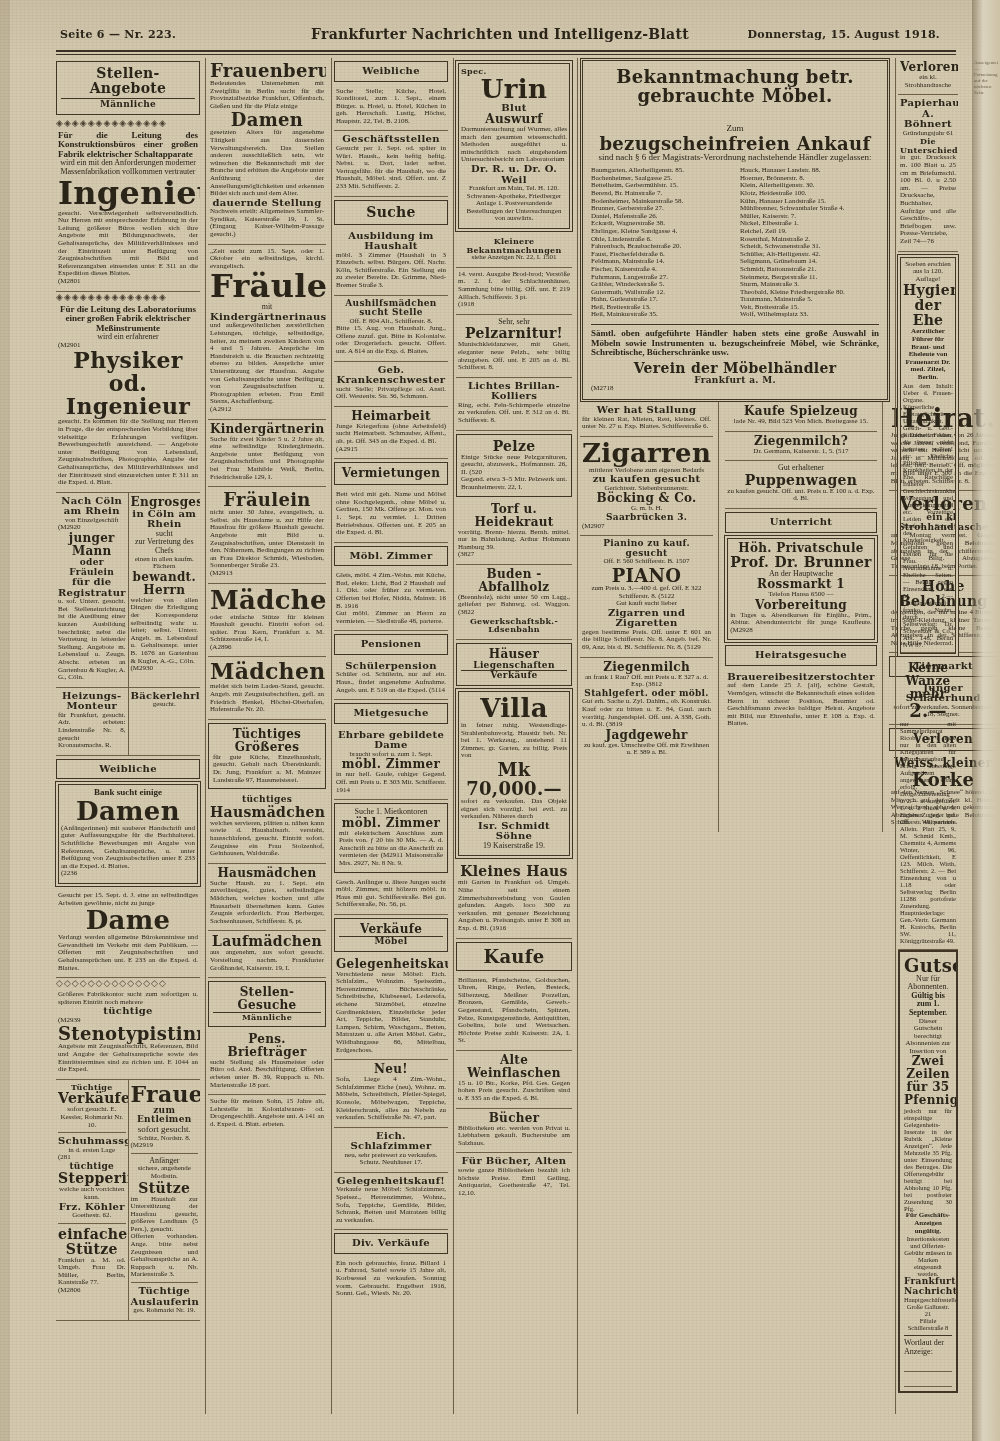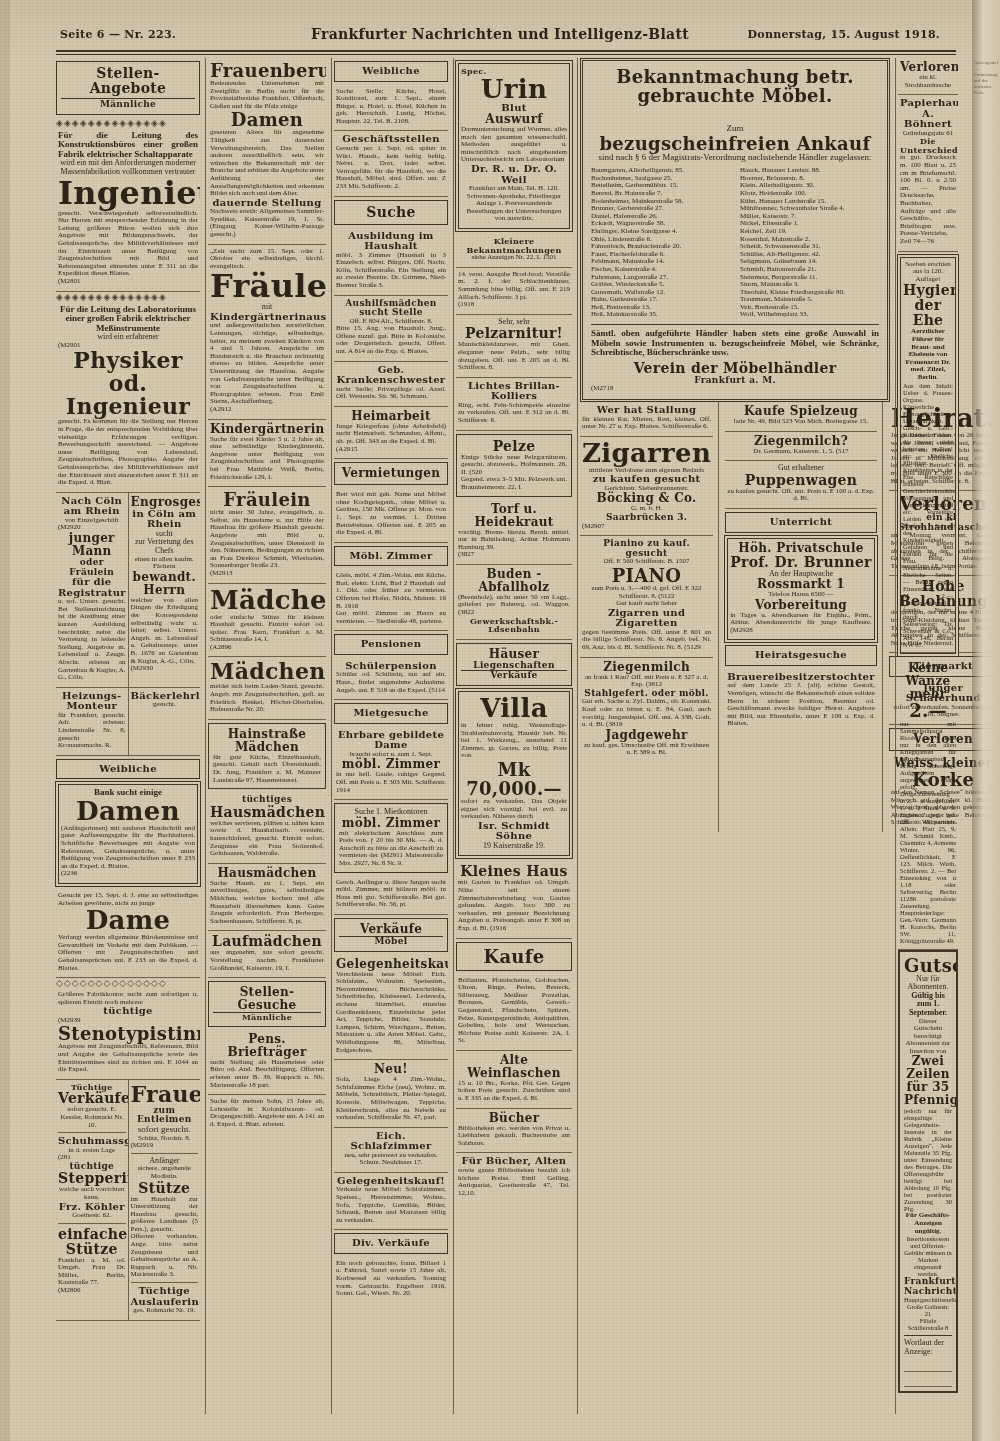--- a/index.html
+++ b/index.html
@@ -253,21 +253,21 @@
         <div class="t7 just">oder einfache Stütze für kleinen Haushalt gesucht. Eintritt sofort od. später. Frau Kern, Frankfurt a. M. Schützenstraße 14, I.</div>
         <div class="t7 left">(A2896</div>
       </div>
 
       <div class="ad">
         <div class="t22 fraktur">Mädchen</div>
         <div class="t7 just">meldet sich beim Laden-Stand, gesucht. Angeb. mit Zeugnisabschriften, gefl. an Friedrich Henkel, Höchst-Oberhafen, Hafenstraße Nr. 20.</div>
       </div>
 
       <div class="ad box">
-        <div class="t12 fraktur">Hainstraße Mädchen</div>
+        <div class="t12 fraktur">Tüchtiges Größeres</div>
         <div class="t7 just">für gute Küche, Einzelhaushalt, gesucht. Gehalt nach Übereinkunft. Dr. Jung, Frankfurt a. M. Mainzer Landstraße 97, Hausmeisterei.</div>
       </div>
 
       <div class="ad">
         <div class="t9 fraktur">tüchtiges</div>
         <div class="t14 fraktur">Hausmädchen</div>
         <div class="t7 just">welches servieren, plätten u. nähen kann sowie d. Haushaltsarb. versteht, hausschlafend, gesucht. Eintritt sofort. Zeugnisse ein Frau Stolzenhof, Gelnhausen, Waldstraße.</div>
       </div>
 
       <div class="ad">

